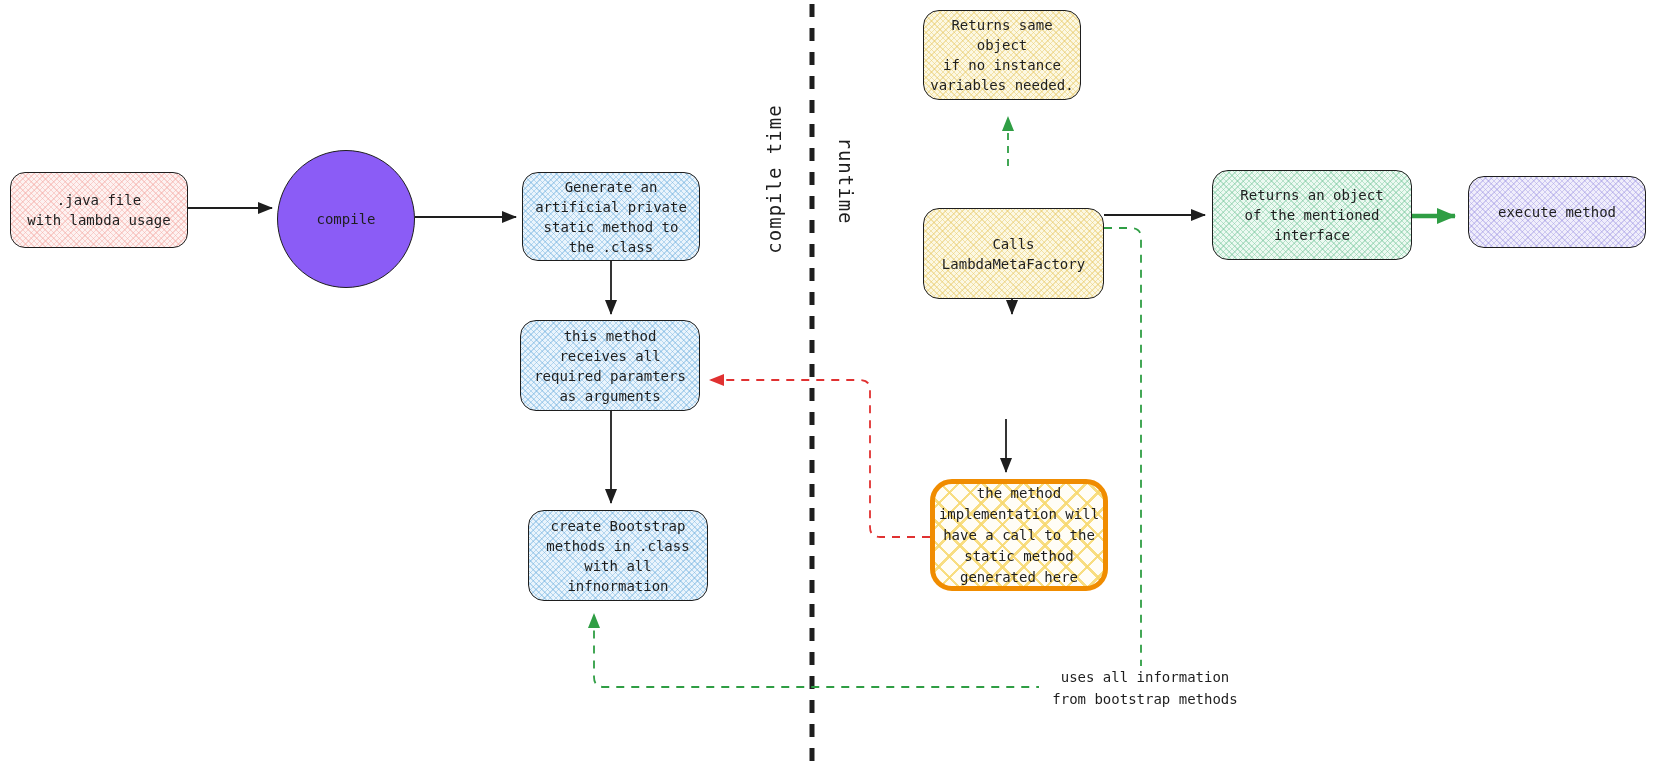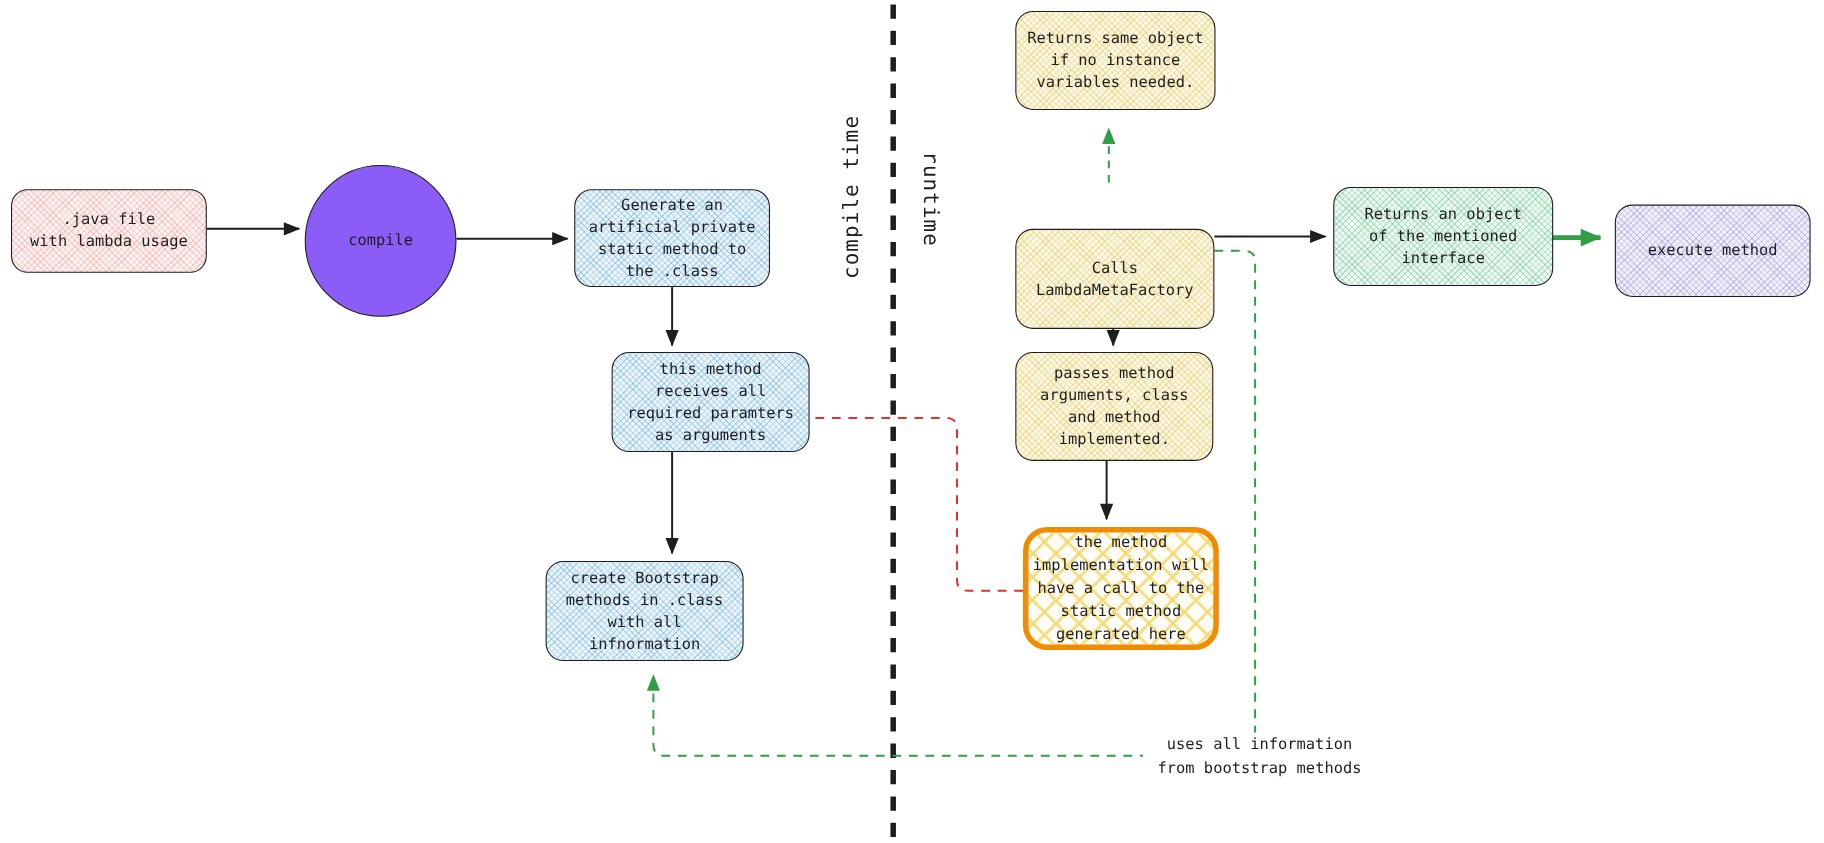--- a/index.html
+++ b/index.html
@@ -78,44 +78,40 @@
   <div class="section-label" style="left:694px;top:167px;transform:rotate(-90deg);">compile time</div>
   <div class="section-label" style="left:766px;top:169px;transform:rotate(90deg);">runtime</div>
 
   <div class="node hatch-pink" style="left:10px;top:172px;width:178px;height:76px;border-radius:15px;">.java file
 with lambda usage</div>
   <div class="node circle" style="left:277px;top:150px;width:138px;height:138px;">compile</div>
   <div class="node hatch-blue" style="left:522px;top:172px;width:178px;height:89px;">Generate an
 artificial private
 static method to
 the .class</div>
-  <div class="node hatch-blue" style="left:520px;top:320px;width:180px;height:91px;margin-left:36px;">this method
+  <div class="node hatch-blue" style="left:520px;top:320px;width:180px;height:91px;">this method
 receives all
 required paramters
 as arguments</div>
-  <div class="node hatch-blue" style="left:496px;top:510px;width:180px;height:91px;">create Bootstrap
+  <div class="node hatch-blue" style="left:528px;top:510px;width:180px;height:91px;">create Bootstrap
 methods in .class
 with all
 infnormation</div>
 
-  <div class="node hatch-yellow" style="left:923px;top:10px;width:182px;height:90px;">Returns same object
+  <div class="node hatch-yellow" style="left:923px;top:10px;width:158px;height:90px;">Returns same object
 if no instance
 variables needed.</div>
   <div class="node hatch-yellow" style="left:923px;top:168px;width:181px;height:91px;margin-top:40px;">Calls
 LambdaMetaFactory</div>
-  <div class="node hatch-yellow" style="left:923px;top:320px;width:180px;height:99px;">passes method
-arguments, class
-and method
-implemented.</div>
   <div class="node lattice-orange" style="left:930px;top:479px;width:178px;height:112px;">the method
 implementation will
 have a call to the
 static method
 generated here</div>
   <div class="node hatch-green" style="left:1212px;top:170px;width:200px;height:90px;">Returns an object
 of the mentioned
 interface</div>
-  <div class="node hatch-purple" style="left:1468px;top:186px;width:178px;height:84px;">execute method</div>
+  <div class="node hatch-purple" style="left:1468px;top:176px;width:178px;height:72px;">execute method</div>
 
   <div class="line-label" style="left:1039px;top:666px;width:204px;">uses all information
 from bootstrap methods</div>
 
 </div>
 
 </body></html>

